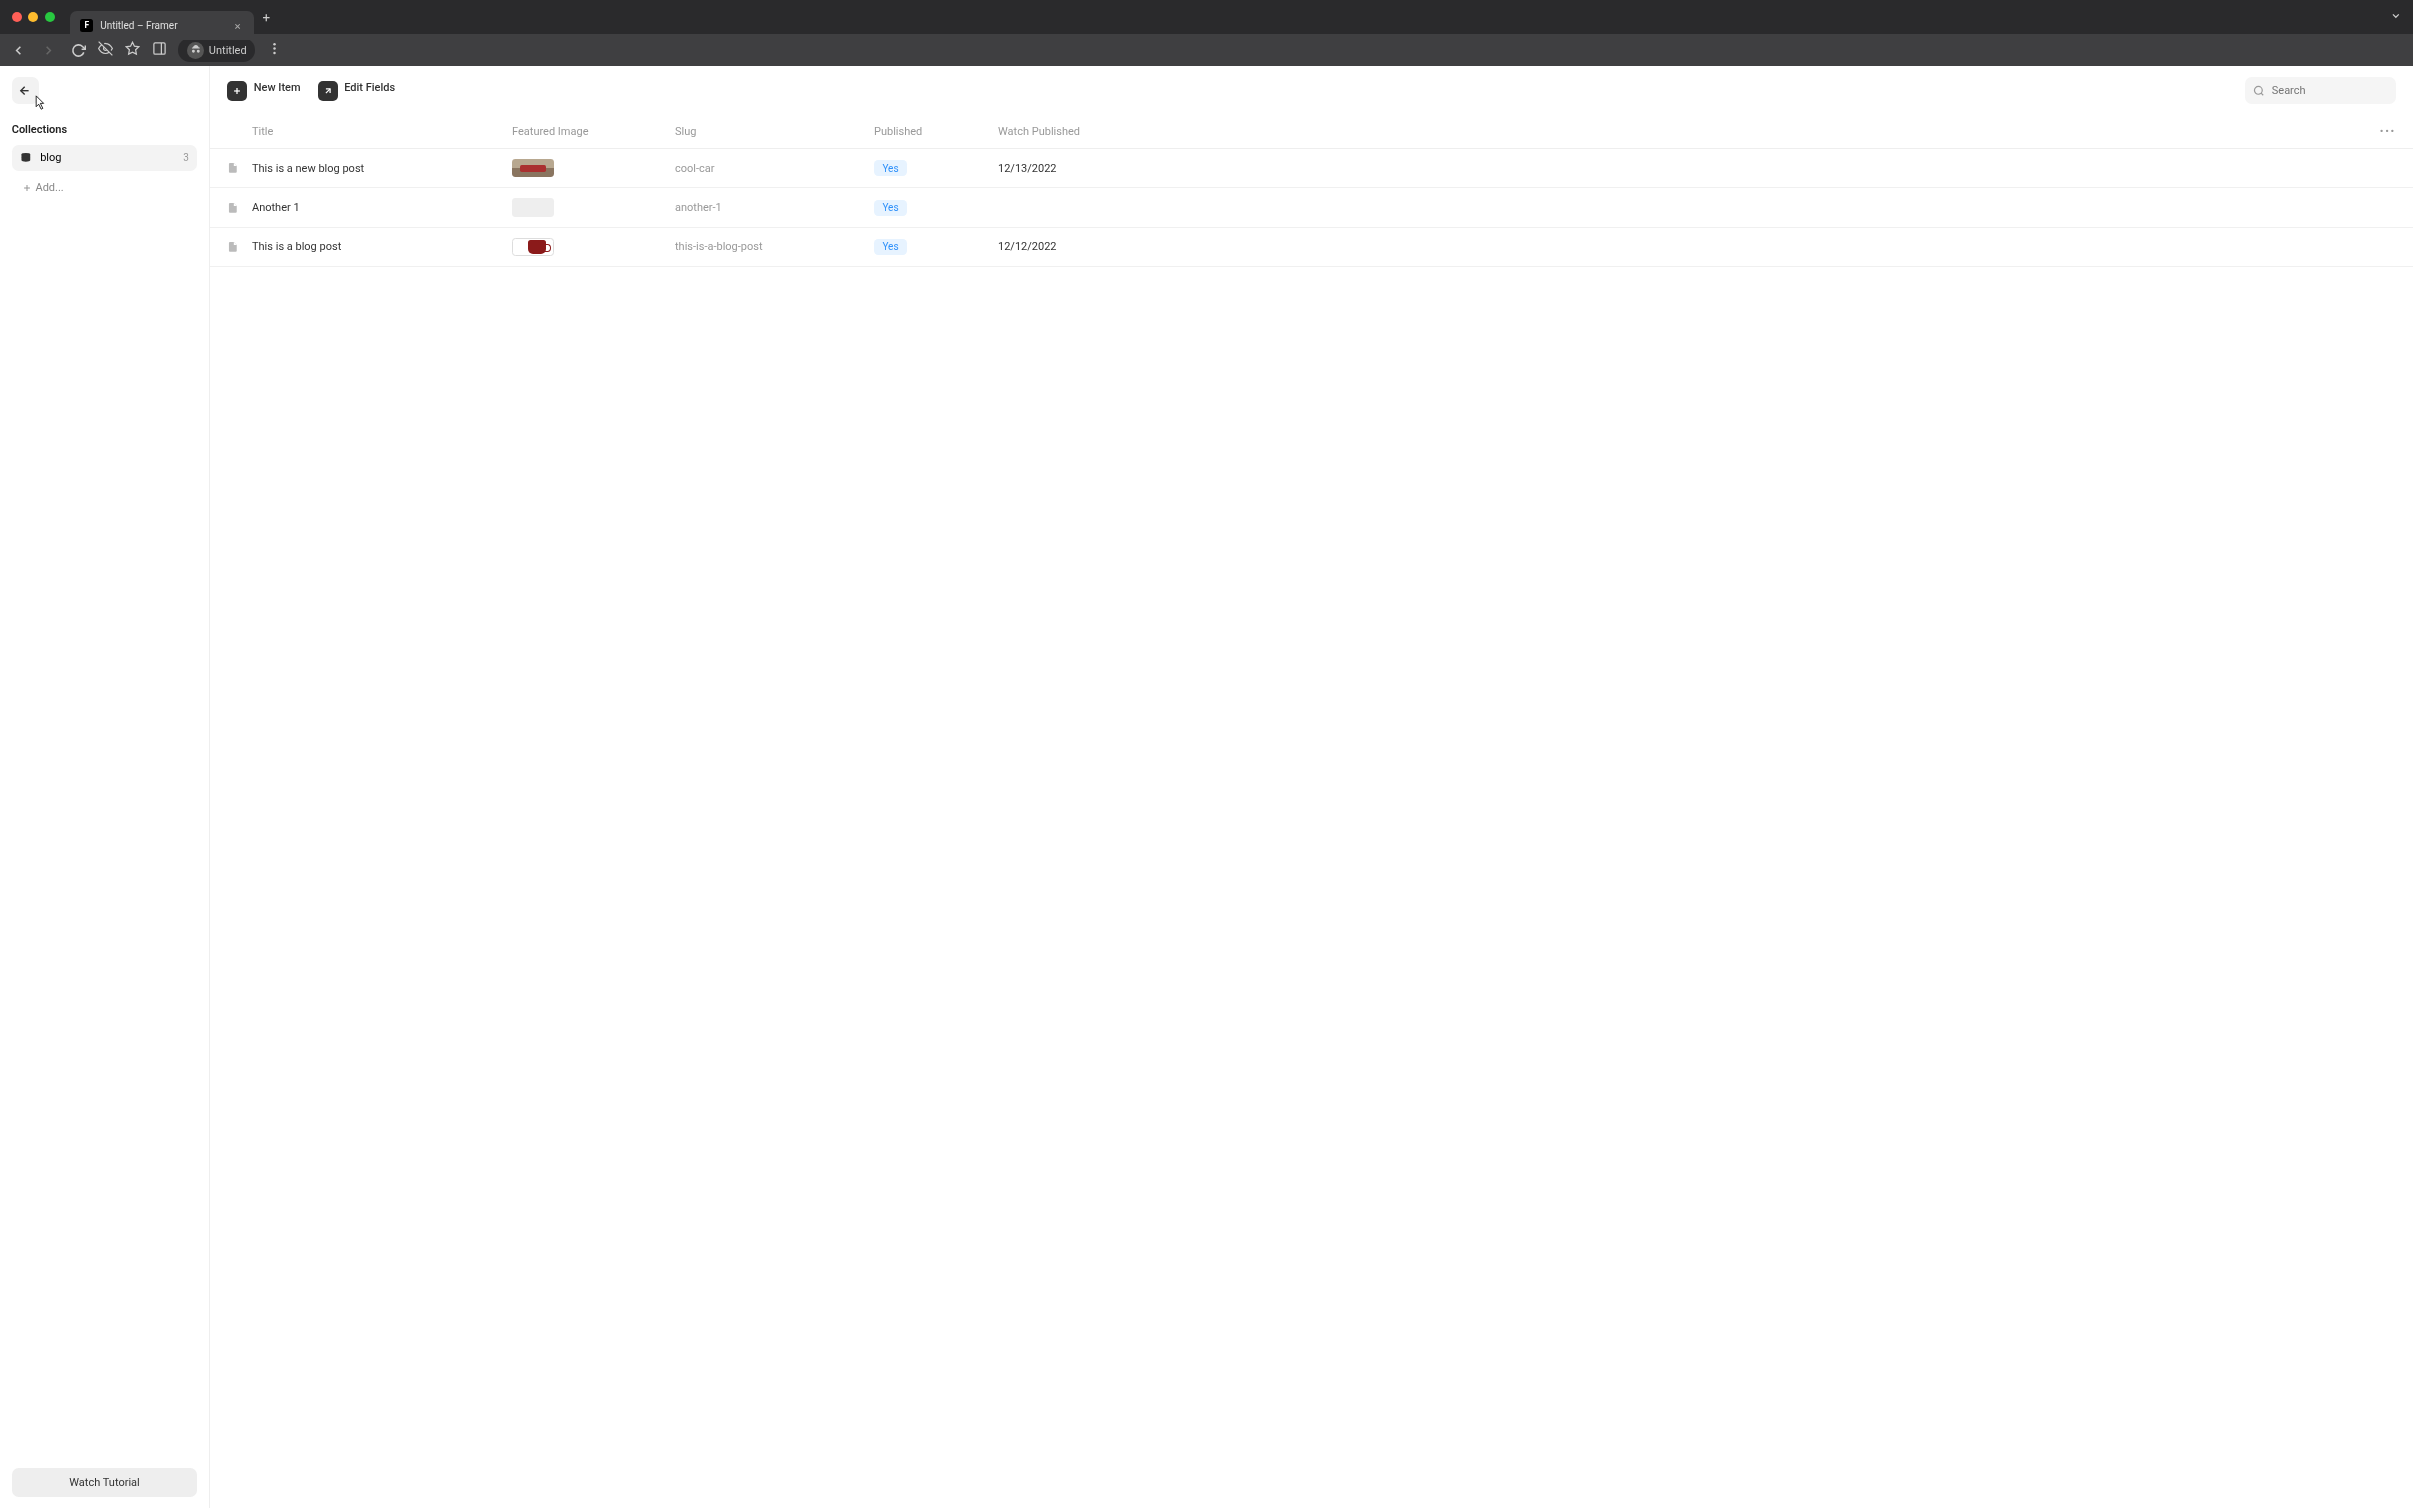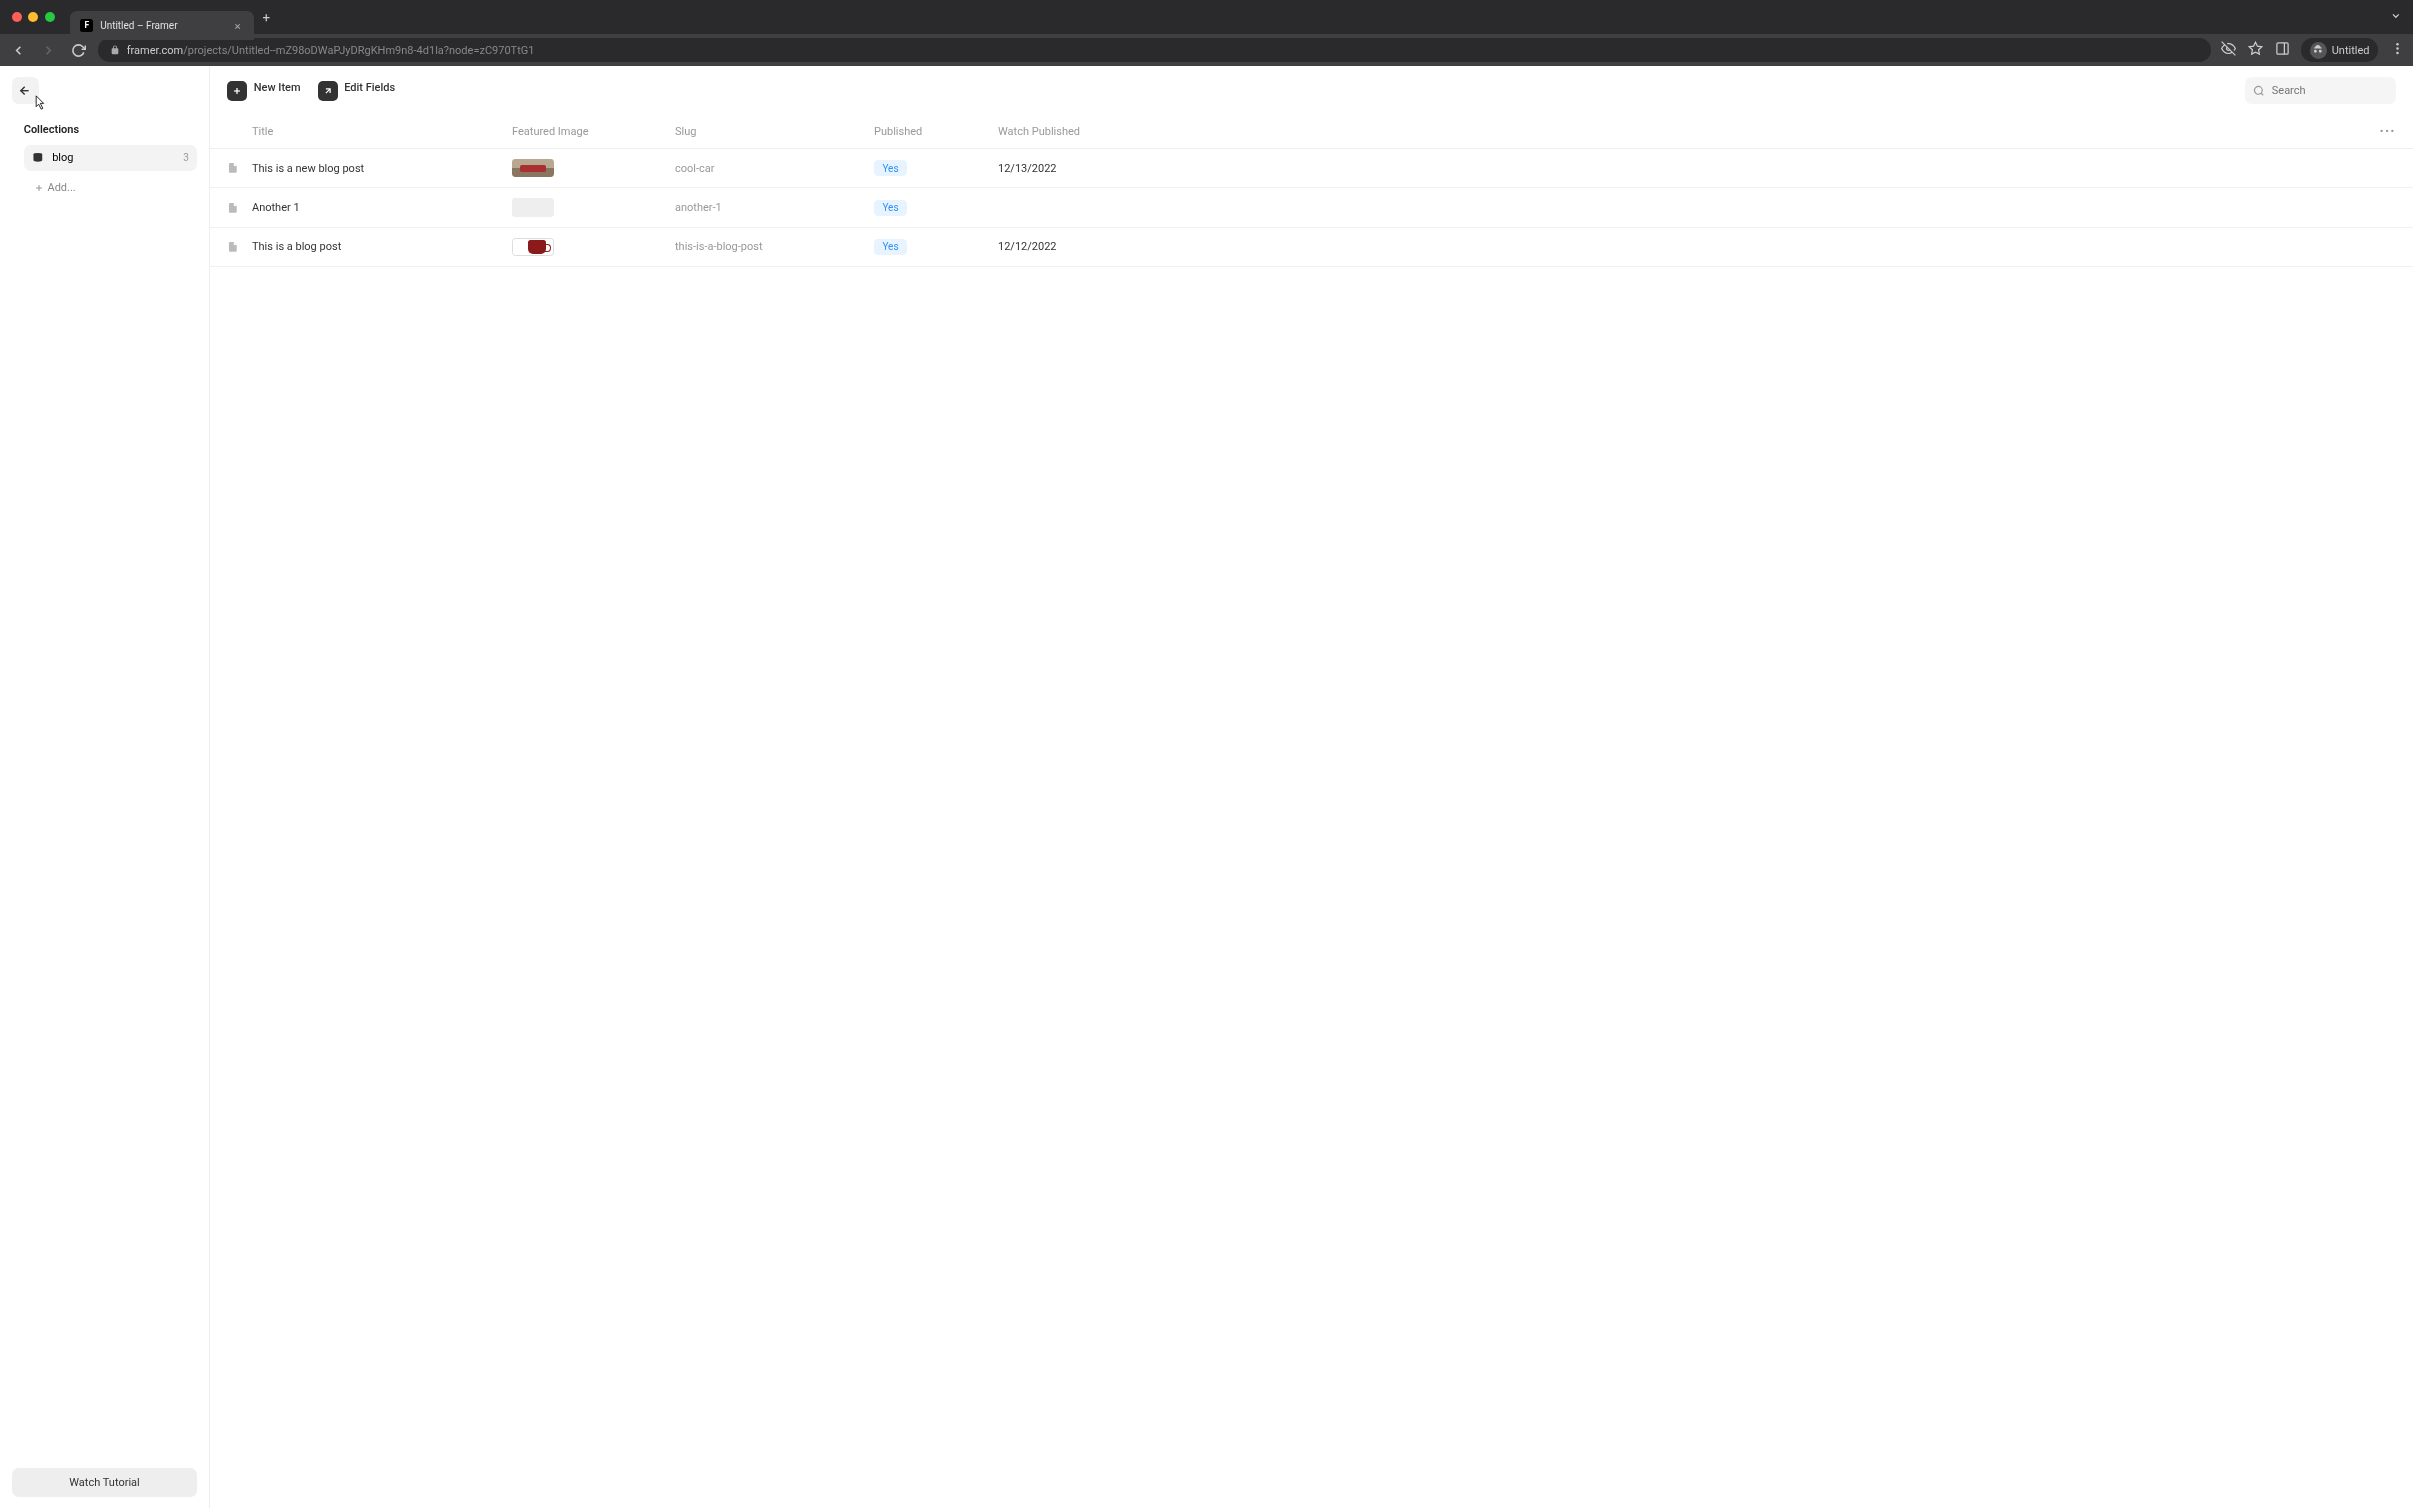--- a/index.html
+++ b/index.html
@@ -33,21 +33,21 @@
 .incognito-icon { width: 17px; height: 17px; border-radius: 50%; background: #555; display:flex; align-items:center; justify-content:center; }
 .incognito-text { font-size: 11px; }
 
 
 .app { display: flex; height: calc(100vh - 65px); background: #fff; }
 
 
 .sidebar { width: 210px; border-right: 0.8px solid #eee; display: flex; flex-direction: column; }
 .sidebar-top { height: 49px; display: flex; align-items: center; padding: 0 11.7px; }
 .back-btn { width: 27px; height: 27px; border-radius: 6.7px; background: #f2f2f2; display: flex; align-items: center; justify-content: center; cursor: pointer; position: relative; }
-.sidebar-section { padding: 8.4px 11.7px; margin-left: 12px; }
+.sidebar-section { padding: 8.4px 11.7px; }
 .section-title { font-size: 11px; font-weight: 600; color: #222; margin-bottom: 8.4px; }
 .collection-item { display: flex; align-items: center; gap: 8.4px; padding: 6.7px 8.4px; border-radius: 6.7px; background: #f3f3f3; cursor: pointer; font-size: 11px; }
 .collection-item .count { margin-left: auto; color: #999; font-size: 10px; }
 .db-icon { display: flex; }
 .add-item { display: flex; align-items: center; gap: 2px; padding: 6.7px 8.4px; border-radius: 6.7px; cursor: pointer; font-size: 11px; color: #888; margin-top: 3.4px; }
 .plus-icon { width: 13.4px; display: flex; justify-content: center; color: #999; }
 .sidebar-bottom { margin-top: auto; padding: 11.7px; }
 .tutorial-btn { width: 100%; background: #eee; border: none; padding: 8.4px; border-radius: 6.7px; font-size: 11px; color: #333; cursor: pointer; }
 
 
@@ -114,30 +114,20 @@
     <svg width="15" height="15" viewBox="0 0 24 24" fill="none" stroke="currentColor" stroke-width="2.5">
         <polyline points="9 18 15 12 9 6"></polyline>
       </svg>
   </div>
   <div class="nav-btn">
     <svg width="15" height="15" viewBox="0 0 24 24" fill="none" stroke="currentColor" stroke-width="2.5">
         <path d="M23 4v6h-6"></path>
         <path d="M20.49 15a9 9 0 1 1-2.12-9.36L23 10"></path>
       </svg>
   </div>
-  <div class="url-field">
-    <span class="lock-icon">
-      <svg width="10" height="10" viewBox="0 0 24 24" fill="currentColor">
-          <path d="M18 8h-1V6a5 5 0 0 0-10 0v2H6a2 2 0 0 0-2 2v10a2 2 0 0 0 2 2h12a2 2 0 0 0 2-2V10a2 2 0 0 0-2-2zM9 6a3 3 0 0 1 6 0v2H9V6z"></path>
-        </svg>
-    </span>
-    <span class="url-text">
-      <span>framer.com</span><span class="dim">/projects/Untitled--mZ98oDWaPJyDRgKHm9n8-4d1la?node=zC970TtG1</span>
-    </span>
-  </div>
   <div class="right-icons">
     <span>
       <svg width="15" height="15" viewBox="0 0 24 24" fill="none" stroke="currentColor" stroke-width="2">
           <path d="M17.94 17.94A10.07 10.07 0 0 1 12 20c-7 0-11-8-11-8a18.45 18.45 0 0 1 5.06-5.94M9.9 4.24A9.12 9.12 0 0 1 12 4c7 0 11 8 11 8a18.5 18.5 0 0 1-2.16 3.19m-6.72-1.07a3 3 0 1 1-4.24-4.24"></path>
           <line x1="1" y1="1" x2="23" y2="23"></line>
         </svg>
     </span>
     <span>
       <svg width="15" height="15" viewBox="0 0 24 24" fill="none" stroke="currentColor" stroke-width="2">
           <polygon points="12 2 15.09 8.26 22 9.27 17 14.14 18.18 21.02 12 17.77 5.82 21.02 7 14.14 2 9.27 8.91 8.26 12 2"></polygon>

